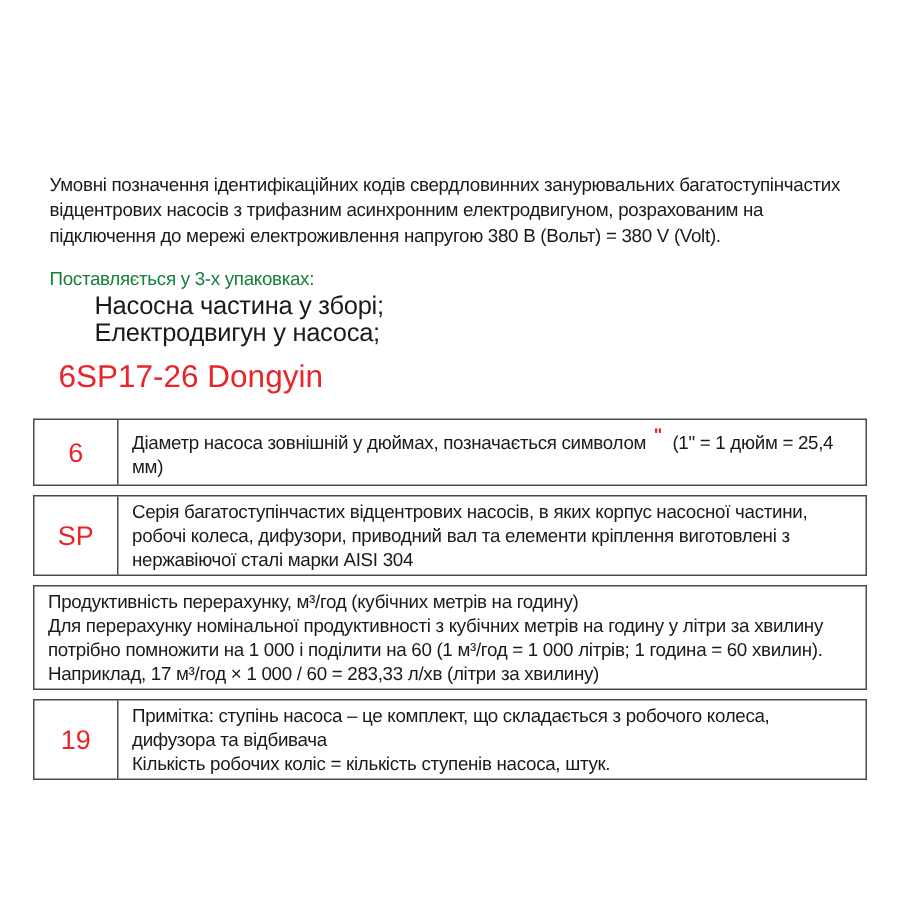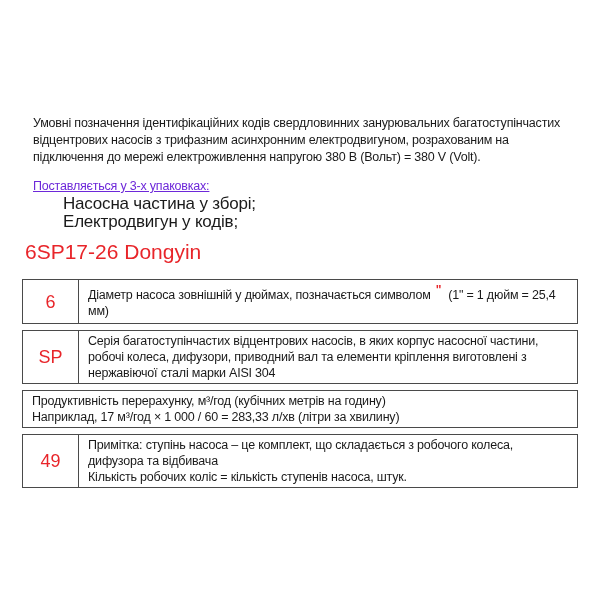--- a/index.html
+++ b/index.html
@@ -19,33 +19,32 @@
     margin-left:11px;
     width:540px;
     font-size:12.5px;
     line-height:17px;
     letter-spacing:-0.2px;
   }
   .packaging-heading{
     margin:4px 0 0 11px;
     font-size:12.5px;
     line-height:17px;
-    color:#6d28d9;
+    color:#15803d;
     letter-spacing:-0.2px;
-    text-decoration:underline;
   }
   .packaging-list{margin:0;padding:0;list-style:none;}
   .packaging-item{
     margin-left:41px;
     font-size:17px;
     line-height:17.5px;
     letter-spacing:-0.2px;
   }
   .product-title{
-    margin:8px 0 0 3px;
+    margin:8px 0 0 17px;
     font-size:21px;
     line-height:28px;
     font-weight:400;
     color:#e8252a;
   }
   .spec-table{
     margin-top:13px;
     width:556px;
   }
   .spec-row{
@@ -92,21 +91,21 @@
 <body>
 
 <div class="page">
 
   <p class="intro">Умовні позначення ідентифікаційних кодів свердловинних занурювальних багатоступінчастих відцентрових насосів з трифазним асинхронним електродвигуном, розрахованим на підключення до мережі електроживлення напругою 380 В (Вольт) = 380 V (Volt).</p>
 
   <div class="packaging-heading">Поставляється у 3-х упаковках:</div>
 
   <ul class="packaging-list">
     <li class="packaging-item">Насосна частина у зборі;</li>
-    <li class="packaging-item">Електродвигун у кодів;</li>
+    <li class="packaging-item">Електродвигун у насоса;</li>
   </ul>
 
   <h1 class="product-title">6SP17-26 Dongyin</h1>
 
   <div class="spec-table">
 
     <div class="spec-row row-first">
       <div class="code-cell">
         <span class="code">6</span>
       </div>
@@ -120,27 +119,28 @@
         <span class="code">SP</span>
       </div>
       <div class="desc-cell">
         <div class="desc-line">Серія багатоступінчастих відцентрових насосів, в яких корпус насосної частини, робочі колеса, дифузори, приводний вал та елементи кріплення виготовлені з нержавіючої сталі марки AISI 304</div>
       </div>
     </div>
 
     <div class="spec-row">
       <div class="desc-cell">
         <div class="desc-line">Продуктивність перерахунку, м³/год (кубічних метрів на годину)</div>
+        <div class="desc-line">Для перерахунку номінальної продуктивності з кубічних метрів на годину у літри за хвилину потрібно помножити на 1&nbsp;000 і поділити на 60 (1 м³/год = 1&nbsp;000 літрів; 1 година = 60 хвилин).</div>
         <div class="desc-line">Наприклад, 17 м³/год × 1&nbsp;000 / 60 = 283,33 л/хв (літри за хвилину)</div>
       </div>
     </div>
 
     <div class="spec-row">
       <div class="code-cell">
-        <span class="code">49</span>
+        <span class="code">19</span>
       </div>
       <div class="desc-cell">
         <div class="desc-line">Примітка: ступінь насоса – це комплект, що складається з робочого колеса, дифузора та відбивача</div>
         <div class="desc-line">Кількість робочих коліс = кількість ступенів насоса, штук.</div>
       </div>
     </div>
 
   </div>
 </div>
 

